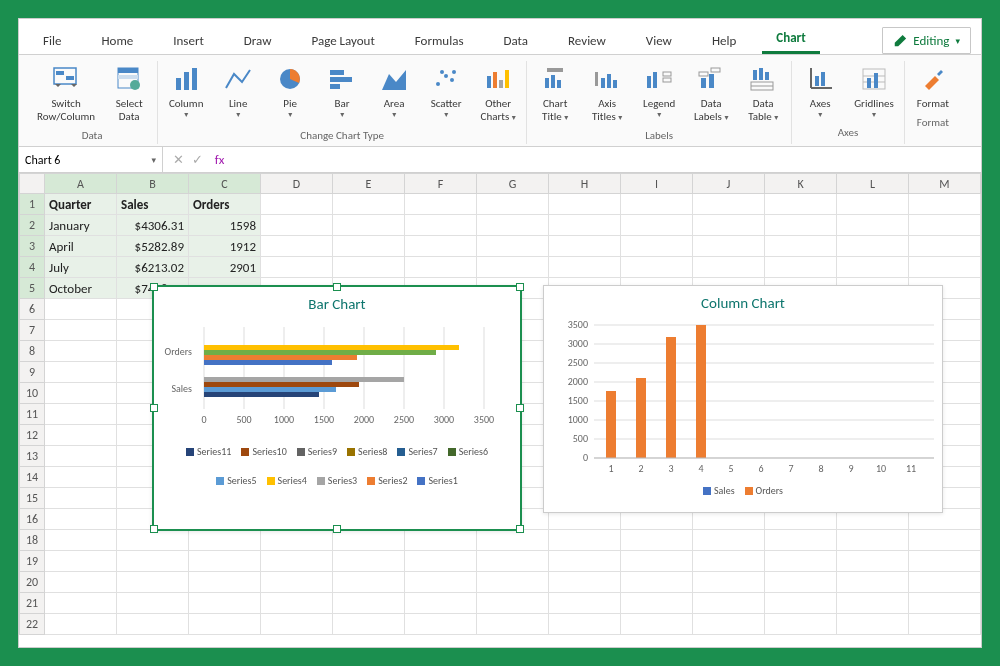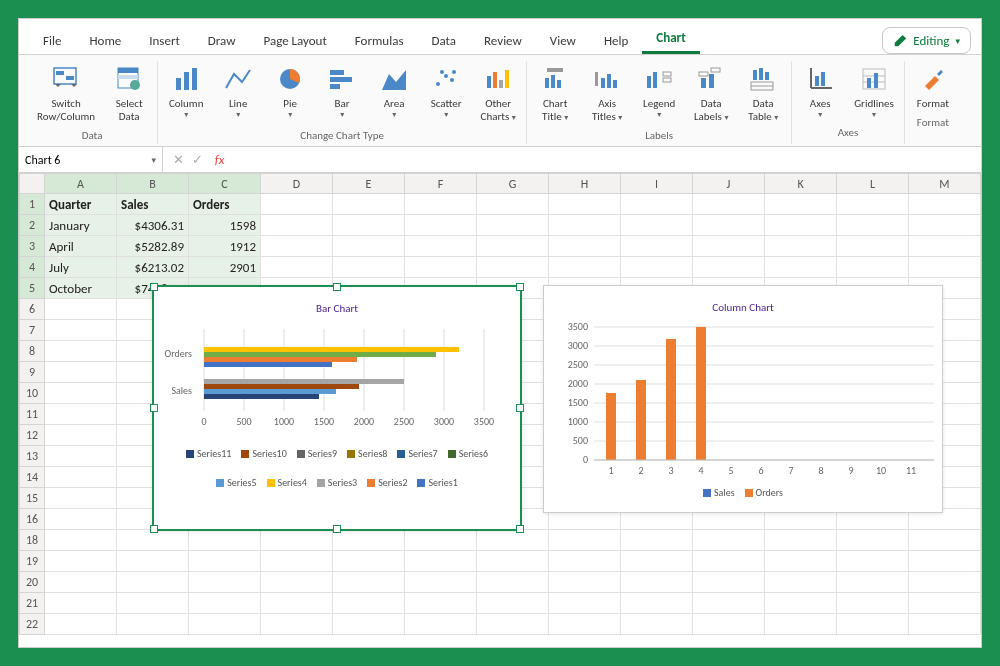--- a/index.html
+++ b/index.html
@@ -1,50 +1,50 @@
 <!DOCTYPE html>
 <html><head>
 <meta charset="utf-8">
 <style>
 *{box-sizing:border-box;margin:0;padding:0;font-family:"Segoe UI",Calibri,Arial,sans-serif}
 body{background:#1b8f4f;padding:18px}
 .app{background:#fff;width:964px;height:630px;border:1px solid #ccc;display:flex;flex-direction:column;overflow:hidden}
-.tabs{display:flex;align-items:flex-end;height:36px;padding:0 10px;border-bottom:1px solid #d0d0d0;gap:0}
+.tabs{display:flex;align-items:flex-end;height:36px;padding:0 10px;border-bottom:1px solid #d0d0d0;gap:12px}
 .tab{padding:8px 14px 6px;font-size:13px;color:#3a3a3a;cursor:pointer}
 .tab.active{color:#0f7b3e;border-bottom:3px solid #0f7b3e;font-weight:600}
-.editing-btn{margin-left:auto;border:1px solid #c7c7c7;border-radius:8px;padding:5px 10px;display:flex;align-items:center;gap:6px;font-size:13px;color:#0f7b3e;cursor:pointer}
+.editing-btn{margin-left:auto;border:1px solid #c7c7c7;border-radius:1px;padding:5px 10px;display:flex;align-items:center;gap:6px;font-size:13px;color:#0f7b3e;cursor:pointer}
 .editing-btn svg{width:14px;height:14px}
 .ribbon{display:flex;padding:6px 8px 2px;border-bottom:1px solid #d0d0d0;background:#fafafa}
 .rgrp{display:flex;flex-direction:column;align-items:center;border-right:1px solid #e2e2e2;padding:0 6px}
 .rgrp:last-child{border-right:none}
 .rgrp-row{display:flex;gap:8px}
 .rbtn{display:flex;flex-direction:column;align-items:center;justify-content:flex-start;min-width:44px;padding:2px 4px;cursor:pointer;font-size:11px;color:#3a3a3a;text-align:center;line-height:1.2}
 .rbtn .ico{width:32px;height:32px;display:flex;align-items:center;justify-content:center;margin-bottom:2px}
 .rbtn .drop{font-size:8px;color:#666}
 .rgrp-label{font-size:11px;color:#666;padding:4px 0 2px}
 .formula-bar{display:flex;align-items:center;height:26px;border-bottom:1px solid #d0d0d0;font-size:12px}
 .namebox{width:144px;padding:0 6px;border-right:1px solid #d0d0d0;height:100%;display:flex;align-items:center;justify-content:space-between}
 .namebox .dd{font-size:9px;color:#666}
 .fx-btns{display:flex;gap:8px;padding:0 10px;color:#aaa;font-size:13px}
-.fx-lbl{font-style:italic;color:#ef4444;padding:0 4px}
+.fx-lbl{color:#a21caf;padding:0 4px}
 .grid-wrap{flex:1;overflow:hidden;position:relative;background:#fff}
 .grid{border-collapse:collapse;font-size:13px;color:#222}
 .grid th{background:#f3f2f1;border:1px solid #d4d4d4;font-weight:400;color:#555;font-size:12px}
 .grid .colh{height:20px;min-width:72px}
 .grid .rowh{width:30px;text-align:center;height:21px}
 .grid .corner{width:30px;background:#f3f2f1;border:1px solid #d4d4d4}
 .grid td{border:1px solid #e0e0e0;height:21px;padding:0 4px;min-width:72px;background:#fff}
 .grid td.sel{background:#e8f1e8}
 .grid td.hdr-cell{font-weight:700}
 .grid th.hl{background:#d6e9d6}
 .grid td.ra{text-align:right}
 .chart-obj{position:absolute;background:#fff;border:1px solid #ccc;box-shadow:0 1px 4px rgba(0,0,0,0.1)}
 .chart-sel{border:2px solid #1b8f4f}
 .handle{position:absolute;width:8px;height:8px;background:#fff;border:1px solid #1b8f4f}
-.chart-title{text-align:center;font-size:11px;color:#4c1d95;padding:15px 0 4px}
+.chart-title{text-align:center;font-size:15px;color:#0f766e;padding:8px 0 4px}
 .legend{display:flex;flex-wrap:wrap;justify-content:center;gap:16px 10px;font-size:10px;color:#555;padding:4px 20px}
 .lg{display:flex;align-items:center;gap:3px}
 .lg .sw{width:8px;height:8px}
 svg text{font-size:10px;fill:#666;font-family:inherit}
 </style>
 </head>
 <body>
 
 <div class="app">
 

